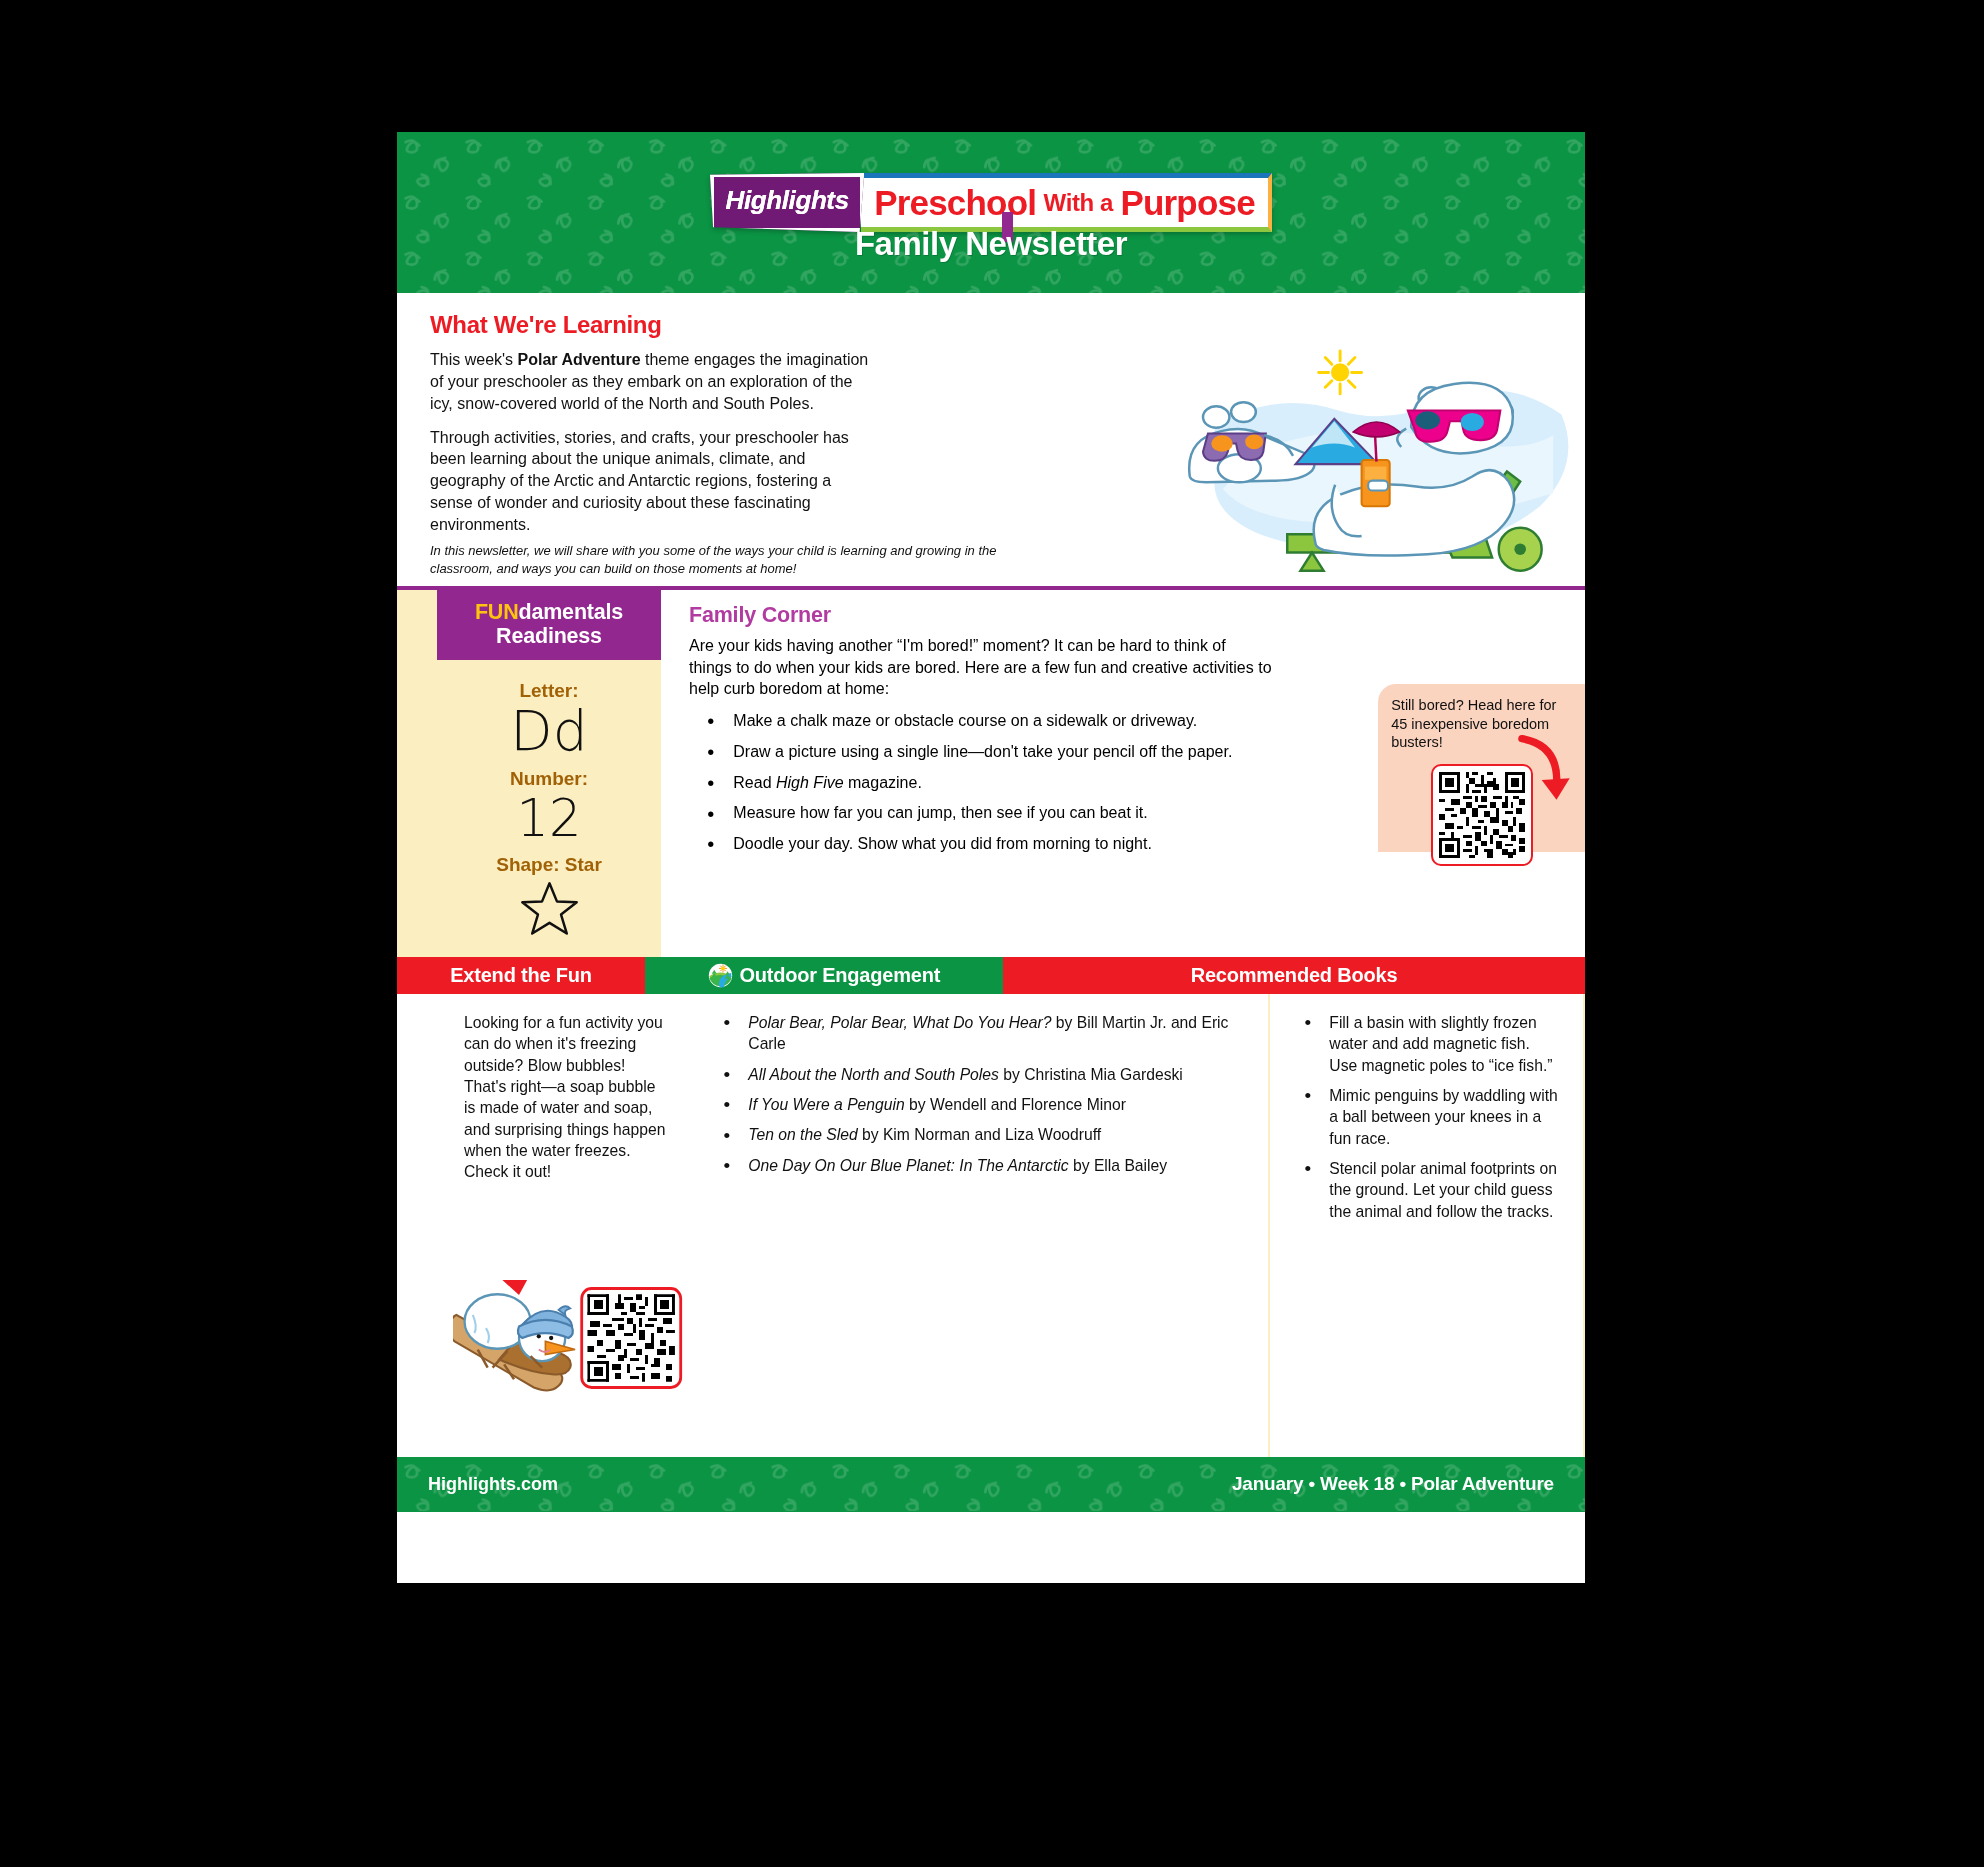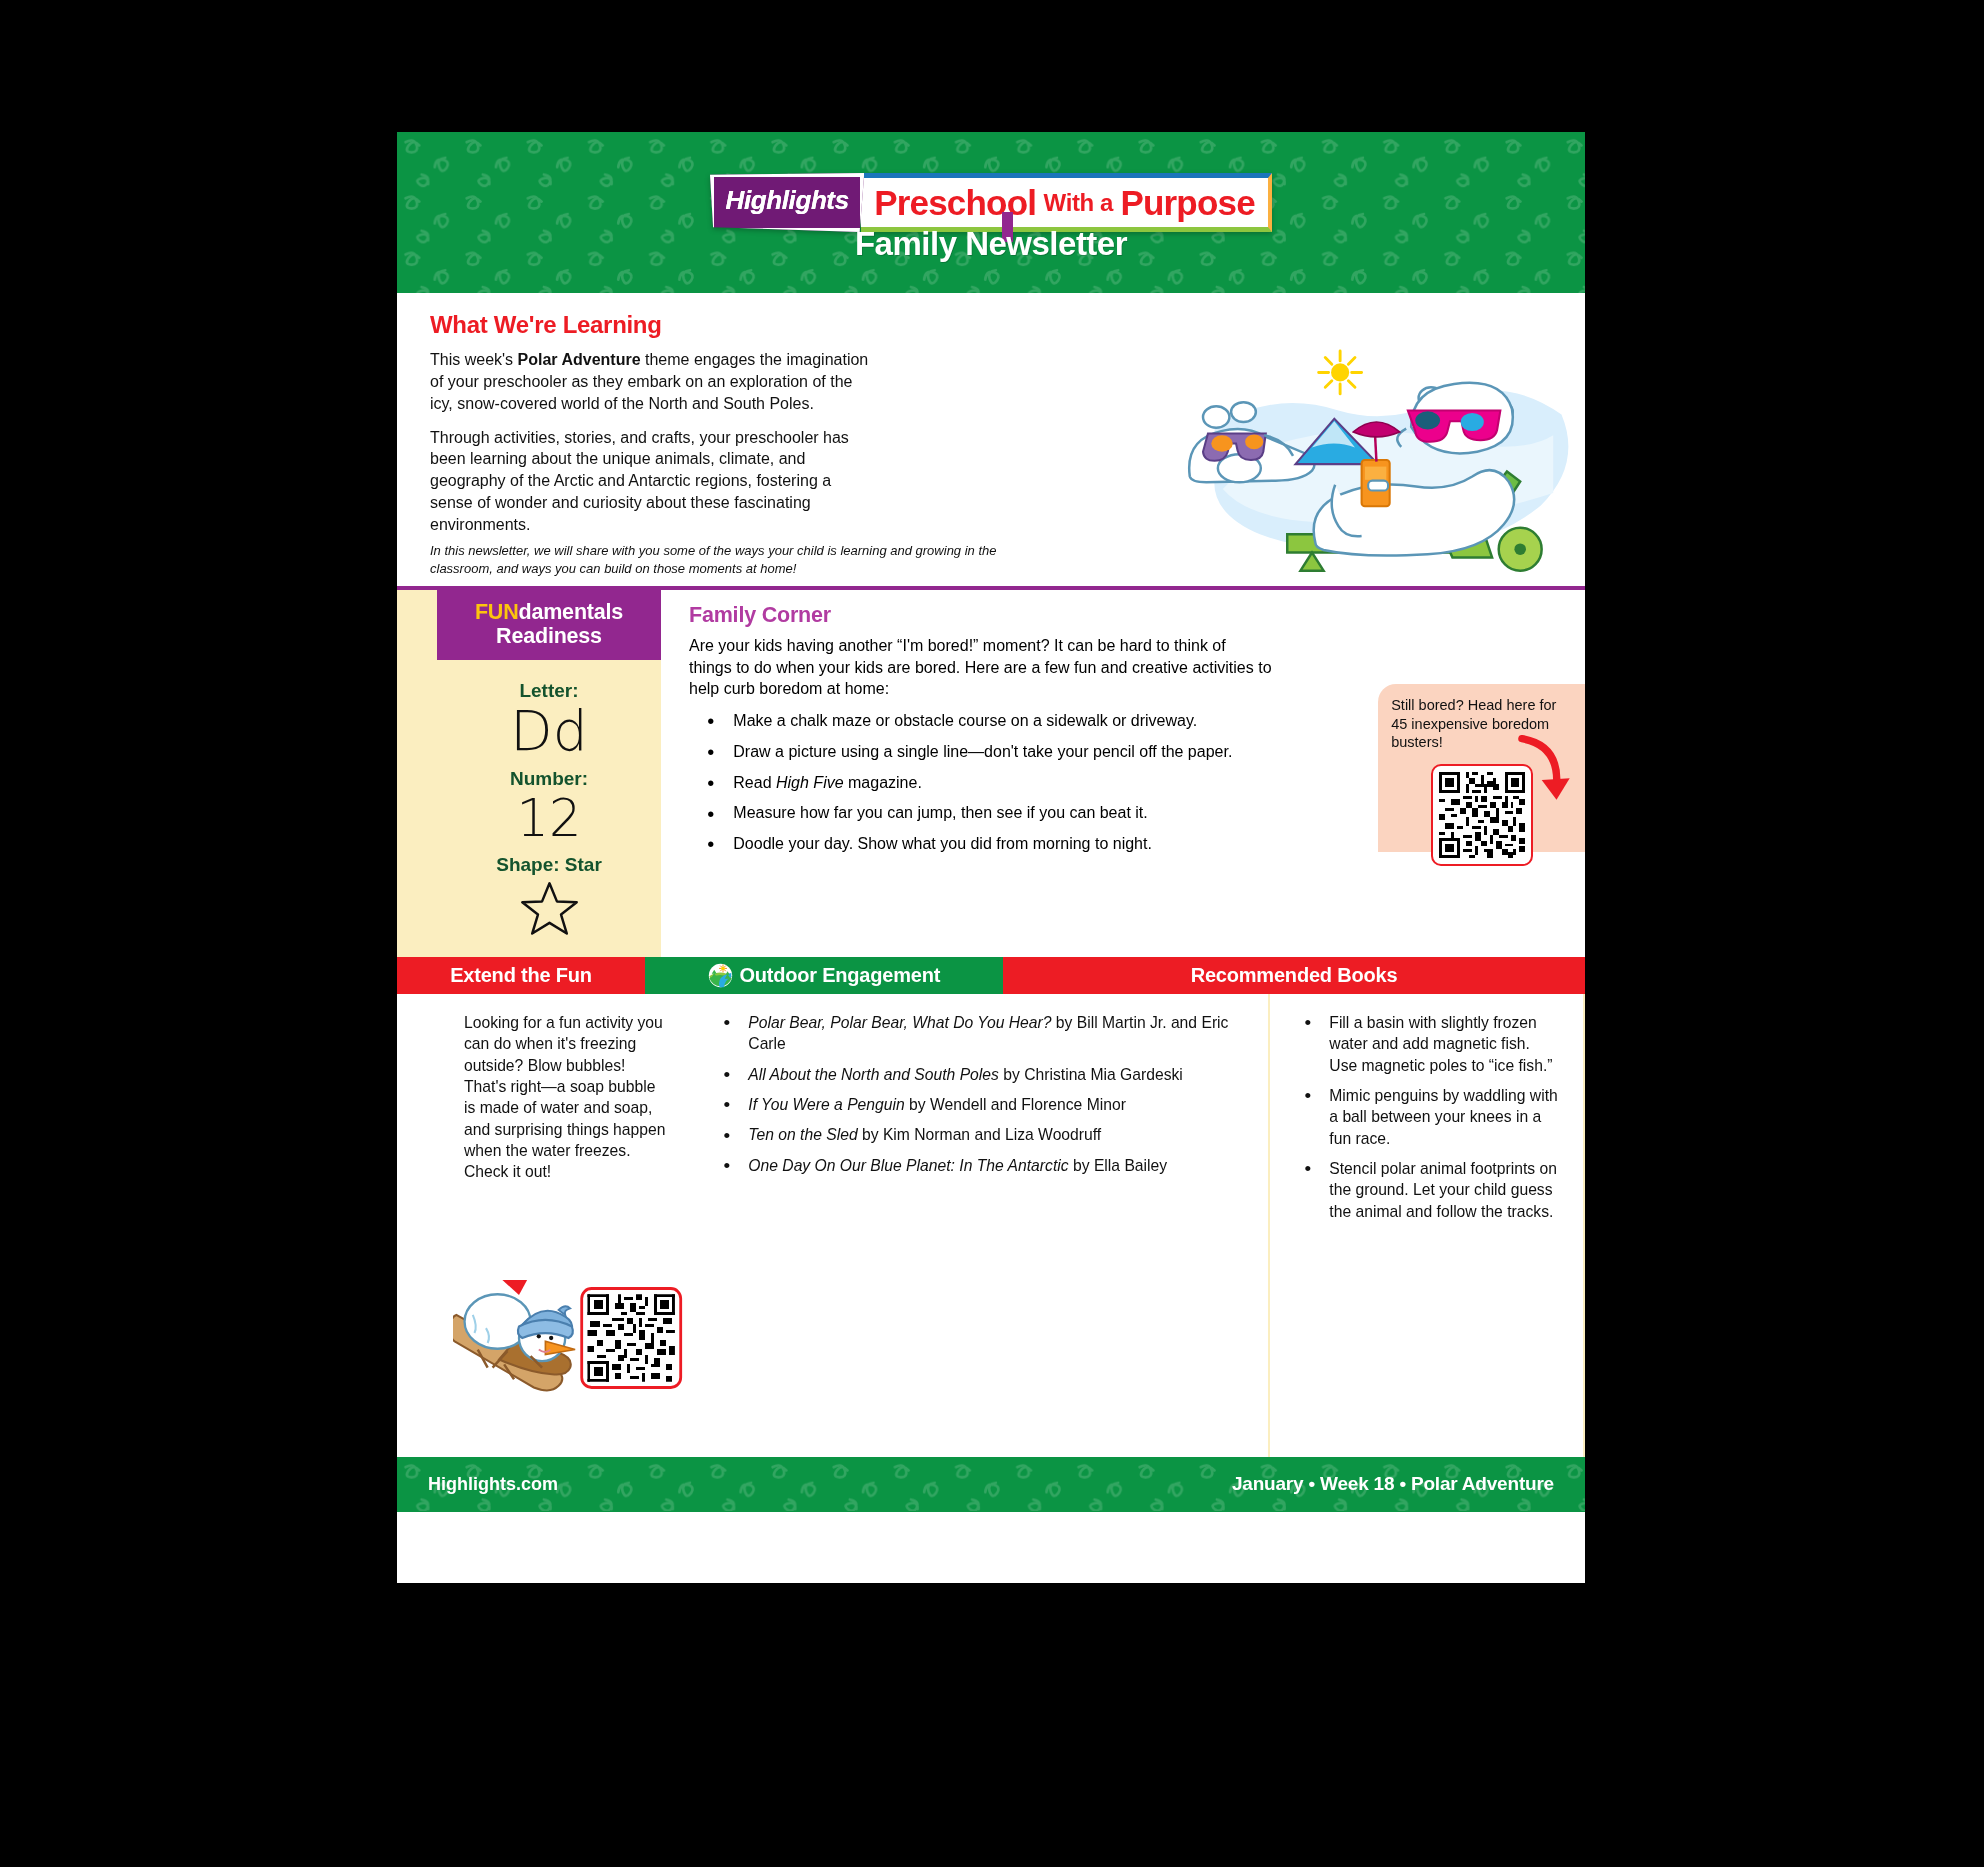--- a/index.html
+++ b/index.html
@@ -68,21 +68,21 @@
 
   
   .mid-row { display:flex; min-height:331px; }
   .fund-col { width:264px; background:#fbeec0; flex-shrink:0;padding-left:40px; }
   .fund-head {
     background:#92278f; color:#fff; text-align:center; padding:10px 5px 11.6px;
     font-weight:bold; font-size:21.5px; line-height:1.12; letter-spacing:-0.2px;
   }
   .fund-head .fun { color:#fcc40e; }
   .fund-body { text-align:center; padding:13.2px 8.3px 16.5px; }
-  .fund-label { color:#14532d; font-weight:bold; font-size:19px; margin:6.6px 0 1.7px; }
+  .fund-label { color:#a16207; font-weight:bold; font-size:19px; margin:6.6px 0 1.7px; }
   .fund-glyph { font-size:55px; color:#111; line-height:1.05; font-weight:300; font-family:"DejaVu Sans", sans-serif; }
   .fund-num { font-size:51px; color:#111; line-height:1.1; font-weight:300; font-family:"DejaVu Sans", sans-serif; }
   .star-wrap { margin-top:3.3px; }
 
   .fam-col { flex:1; background:#fff; padding:13.2px 0 0 28px; position:relative; }
   .fam-col h2 { color:#b13ba1; font-size:21.5px; font-weight:bold; margin-bottom:6.6px; letter-spacing:-0.2px; }
   .fam-col p.intro { font-size:16px; line-height:1.36; max-width:583px; }
   .fam-col ul { list-style:none; margin-top:10px; padding-left:8.3px; }
   .fam-col ul li {
     position:relative; padding-left:36px; font-size:16px; line-height:1.36;

